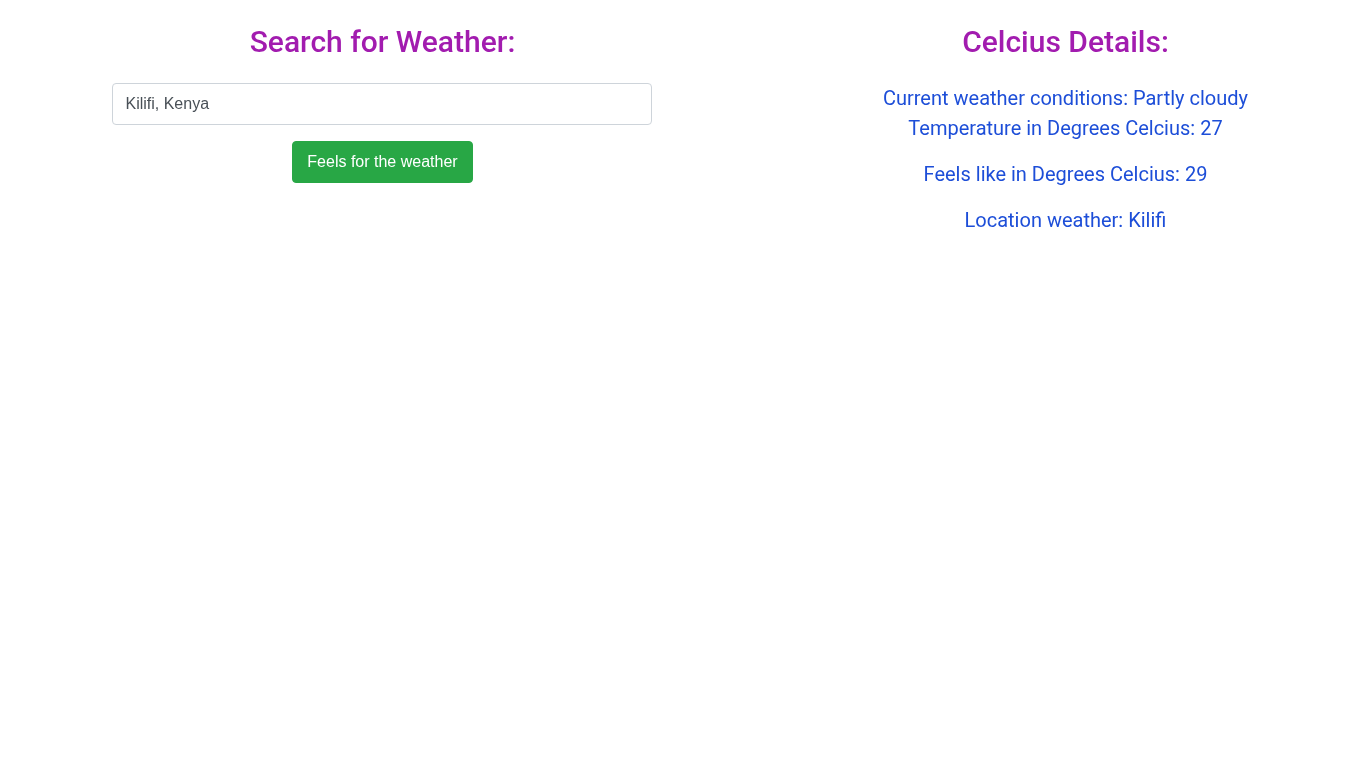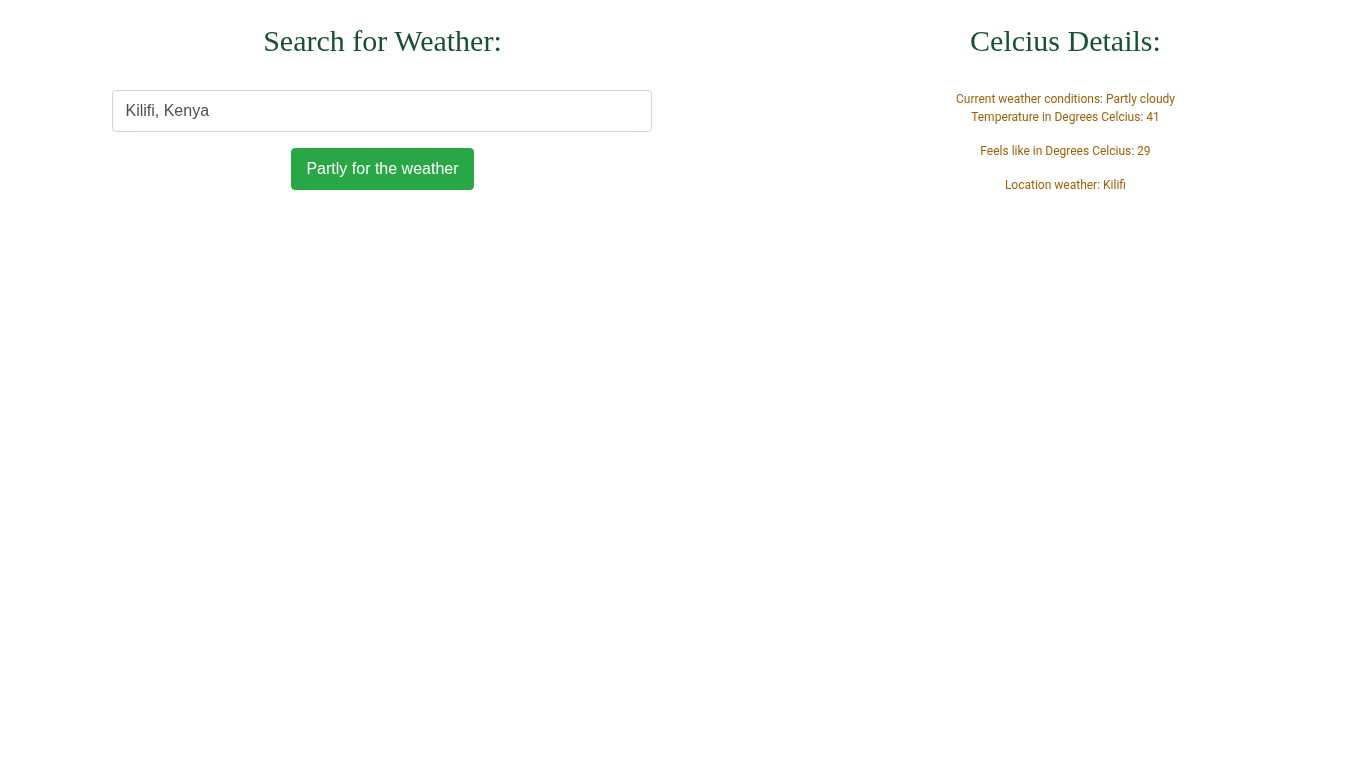--- a/index.html
+++ b/index.html
@@ -24,23 +24,22 @@
       text-align: center;
     }
     .right-panel {
       width: 44%;
       padding: 24px 16px 0 16px;
       text-align: center;
     }
     h1 {
       font-size: 30px;
       font-weight: 500;
-      margin-bottom: 32px;
-      color: #14532d;
-      font-family: Liberation Serif, serif;
+      margin-bottom: 24px;
+      color: #a21caf;
     }
     .form-control {
       display: block;
       width: 540px;
       max-width: 100%;
       margin: 0 auto 16px auto;
       padding: 8px 12px;
       font-size: 16px;
       line-height: 1.5;
       color: #495057;
@@ -57,45 +56,45 @@
       user-select: none;
       background-color: #28a745;
       color: #fff;
       border: 1px solid #28a745;
       padding: 8px 14px;
       font-size: 16px;
       line-height: 1.5;
       border-radius: 4px;
     }
     .detail-block {
-      font-size: 12px;
-      color: #a16207;
+      font-size: 20px;
+      color: #1d4ed8;
       margin-bottom: 16px;
       line-height: 1.5;
     }
     .detail-block p {
       margin: 0;
     }
   </style>
 </head>
 <body>
 
 <div class="container">
   <div class="left-panel">
     <h1>Search for Weather:</h1>
     <input type="text" class="form-control" value="Kilifi, Kenya" style="">
-    <button class="btn">Partly for the weather</button>
+    <button class="btn">Feels for the weather</button>
   </div>
 
   <div class="right-panel">
     <h1>Celcius Details:</h1>
 
     <div class="detail-block">
       <p>Current weather conditions: Partly cloudy</p>
-      <p>Temperature in Degrees Celcius: 41</p>
+      <p>Temperature in Degrees Celcius: 27</p>
     </div>
 
     <div class="detail-block">
       <p>Feels like in Degrees Celcius: 29</p>
     </div>
 
     <div class="detail-block">
       <p>Location weather: Kilifi</p>
     </div>
   </div>

